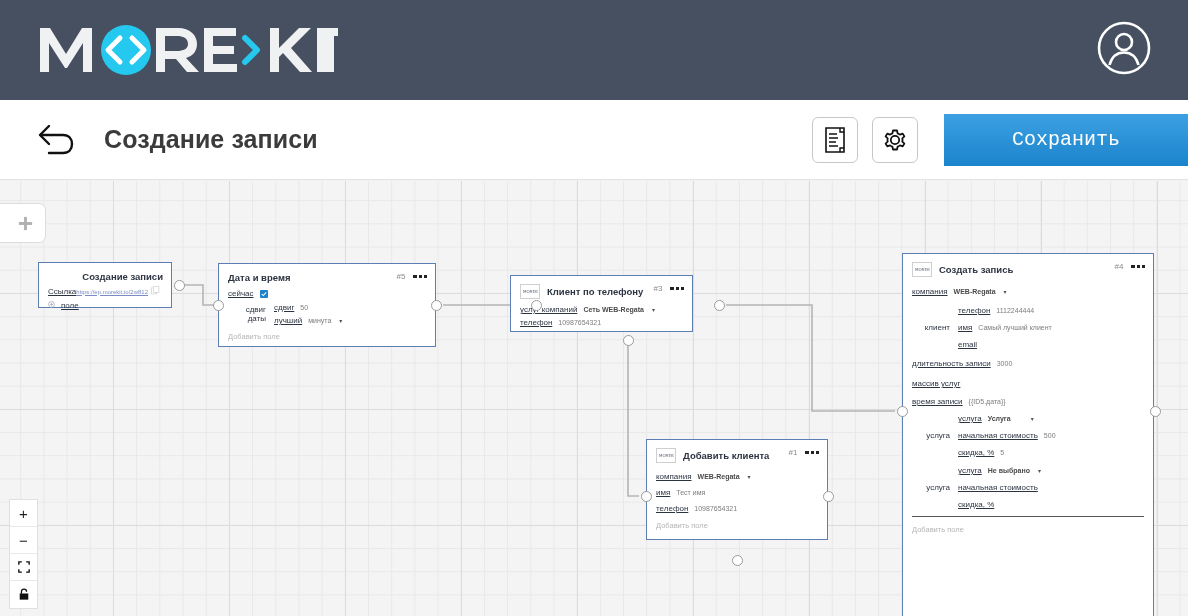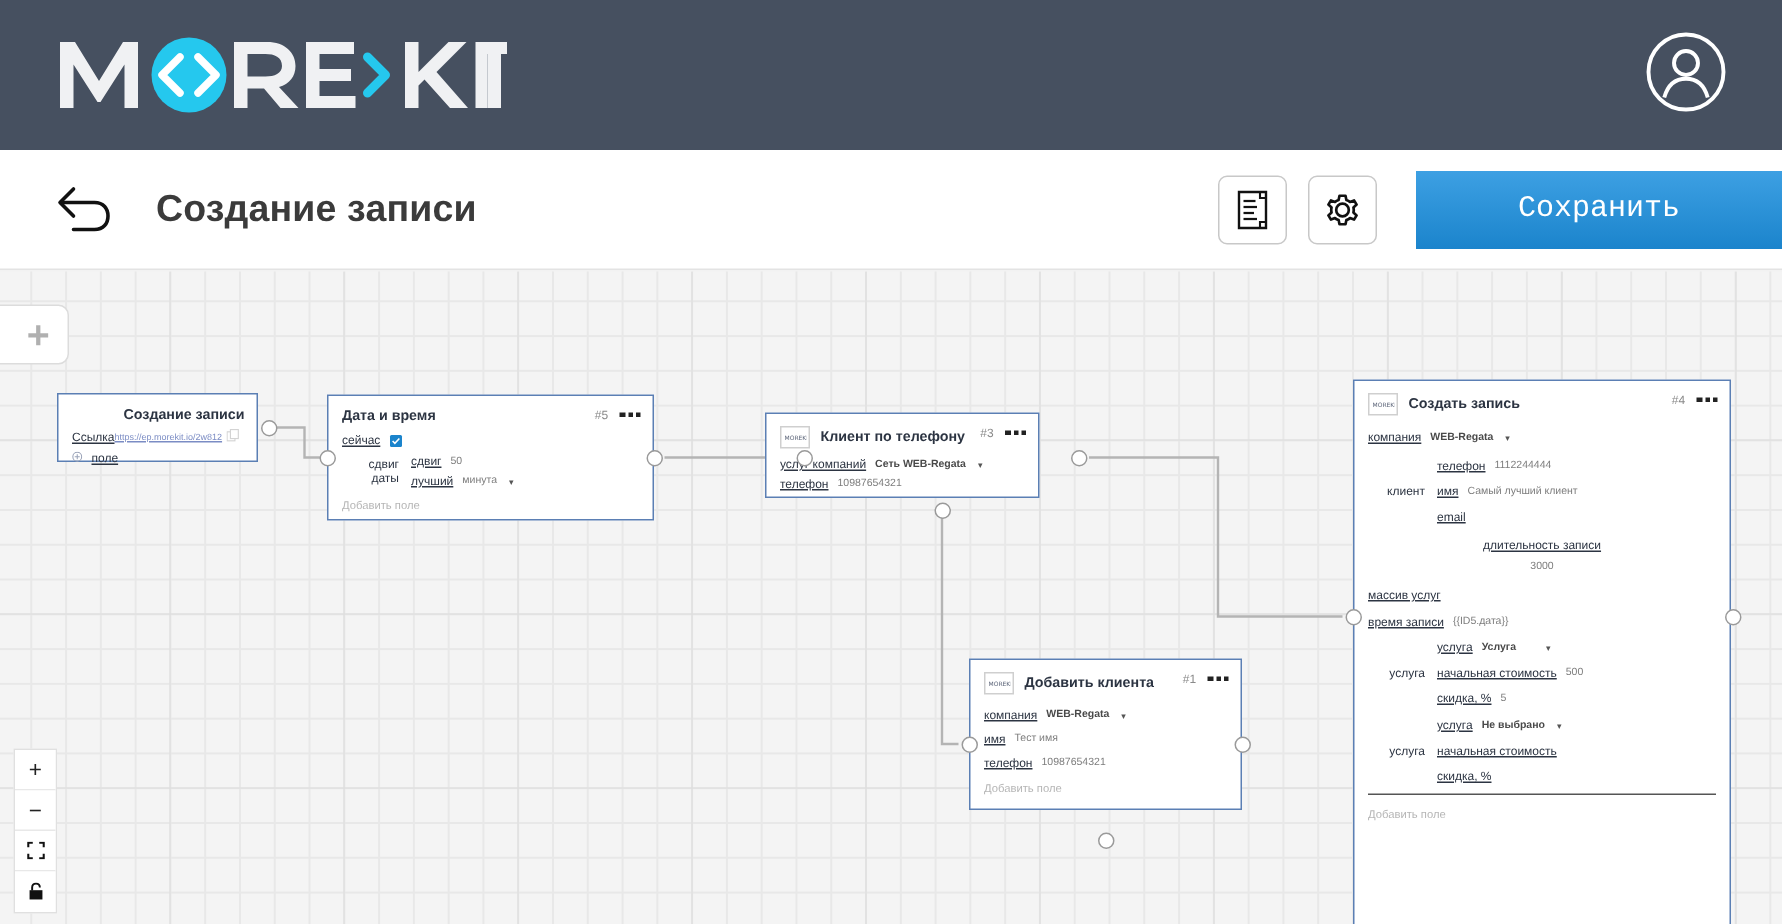--- a/index.html
+++ b/index.html
@@ -417,21 +417,21 @@
           <span class="lbl">имя</span>
           <span class="val">Самый лучший клиент</span>
         </div>
         <div class="row">
           <span class="lbl">email</span>
           <span class="val"></span>
         </div>
       </div>
     </div>
 
-    <div class="row" style="padding-top:7px;flex-direction:column;">
+    <div class="row" style="padding-top:7px;">
       <span class="lbl">длительность записи</span>
       <span class="val">3000</span>
     </div>
 
     <div class="row" style="padding-top:9px;">
       <span class="lbl">массив услуг</span>
     </div>
 
     <div class="row" style="padding-top:7px;">
       <span class="lbl">время записи</span>

